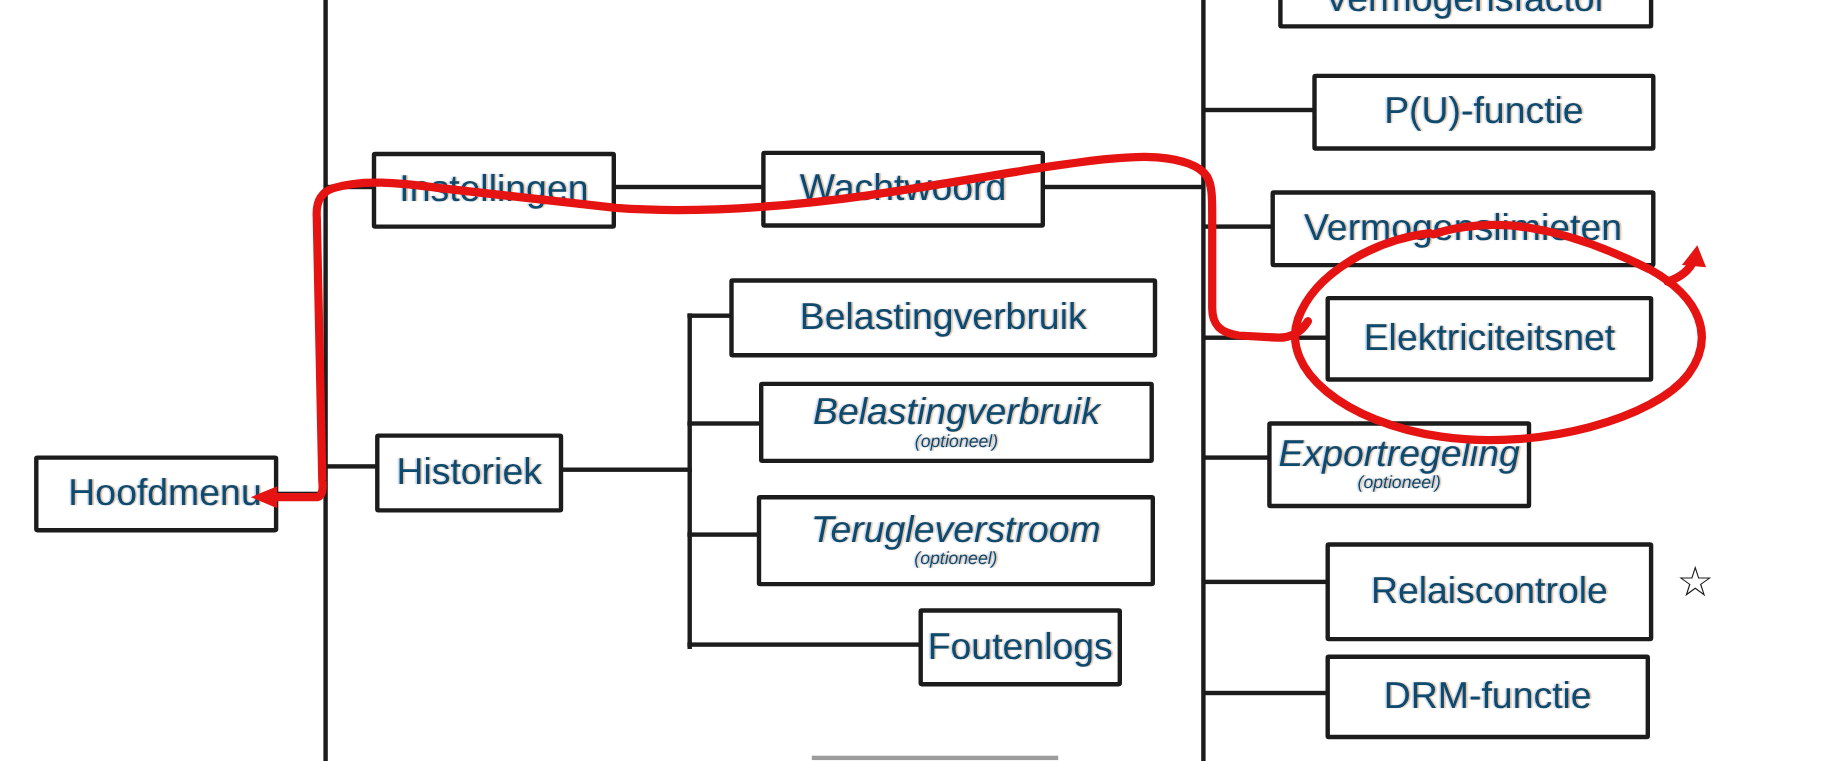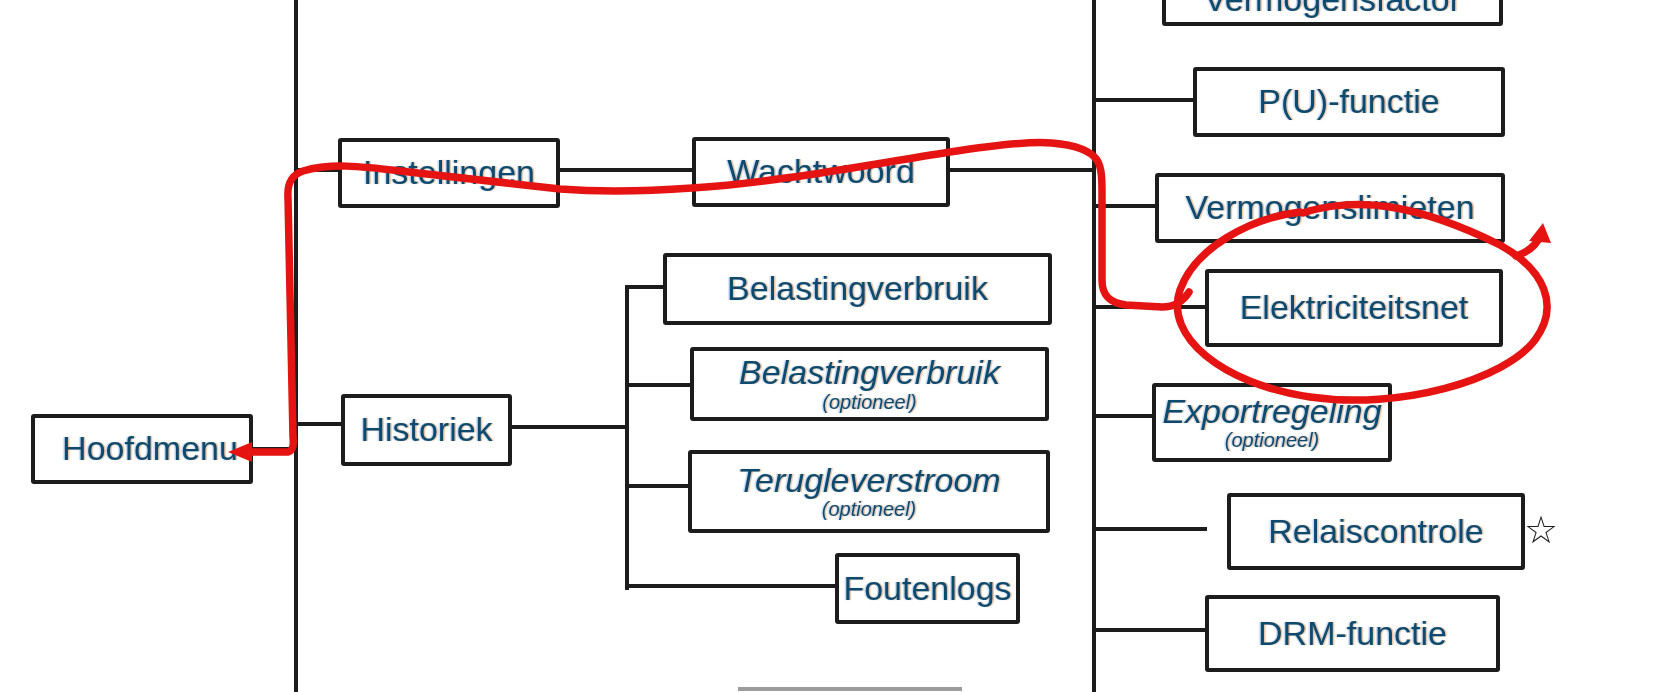--- a/index.html
+++ b/index.html
@@ -10,21 +10,21 @@
   .vline,.hline{position:absolute;background:#1c1c1c;z-index:1;}
   .vline{width:4px;}
   .hline{height:4px;}
   .node{
     position:absolute;z-index:2;box-sizing:border-box;background:#ffffff;
     border:4px solid #1c1c1c;border-radius:3px;
     display:flex;flex-direction:column;align-items:center;justify-content:center;
     color:#0c4a6e;font-size:34px;line-height:1.05;white-space:nowrap;
     text-shadow:1.5px 0 1px rgba(209,119,51,0.45), -1.5px 0 1px rgba(116,163,234,0.40);
   }
-  .node .note{font-size:20px;margin-top:1px;}
+  .node .note{font-size:16px;margin-top:1px;}
   .node.clipped{justify-content:flex-end;padding-bottom:4px;}
   .node.partial{border:none;border-top:4px solid #9c9c9c;border-radius:0;background:transparent;}
   .star{
     position:absolute;z-index:2;font-size:38px;line-height:1;color:#1c1c1c;
     text-shadow:none;
   }
   svg.redink{position:absolute;left:0;top:0;z-index:5;pointer-events:none;}
 </style>
 </head>
 <body>
@@ -87,21 +87,21 @@
   <div class="node" style="left:1155px;top:173px;width:350px;height:70px;">
     <span>Vermogenslimieten</span>
   </div>
   <div class="node" style="left:1205px;top:269px;width:298px;height:78px;">
     <span>Elektriciteitsnet</span>
   </div>
   <div class="node" style="left:1152px;top:383px;width:240px;height:79px;font-style:italic;">
     <span>Exportregeling</span>
     <span class="note">(optioneel)</span>
   </div>
-  <div class="node" style="left:1205px;top:493px;width:298px;height:77px;margin-left:22px;">
+  <div class="node" style="left:1205px;top:493px;width:298px;height:90px;">
     <span>Relaiscontrole</span>
   </div>
   <div class="node" style="left:1205px;top:595px;width:295px;height:77px;">
     <span>DRM-functie</span>
   </div>
   <div class="node partial" style="left:738px;top:687px;width:224px;height:10px;"></div>
 
   <span class="star" style="left:1524px;top:511px;">☆</span>
 
   <svg class="redink" width="1663" height="692" viewBox="0 0 1663 692">

